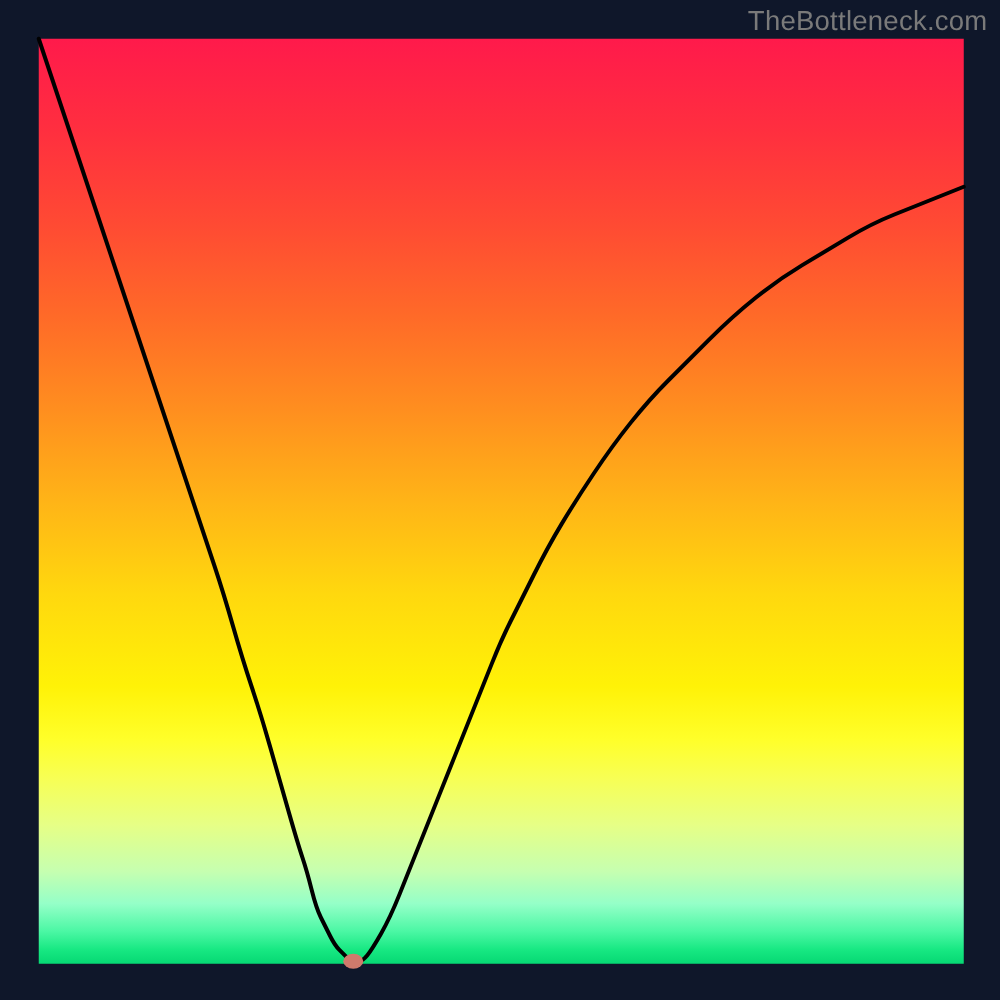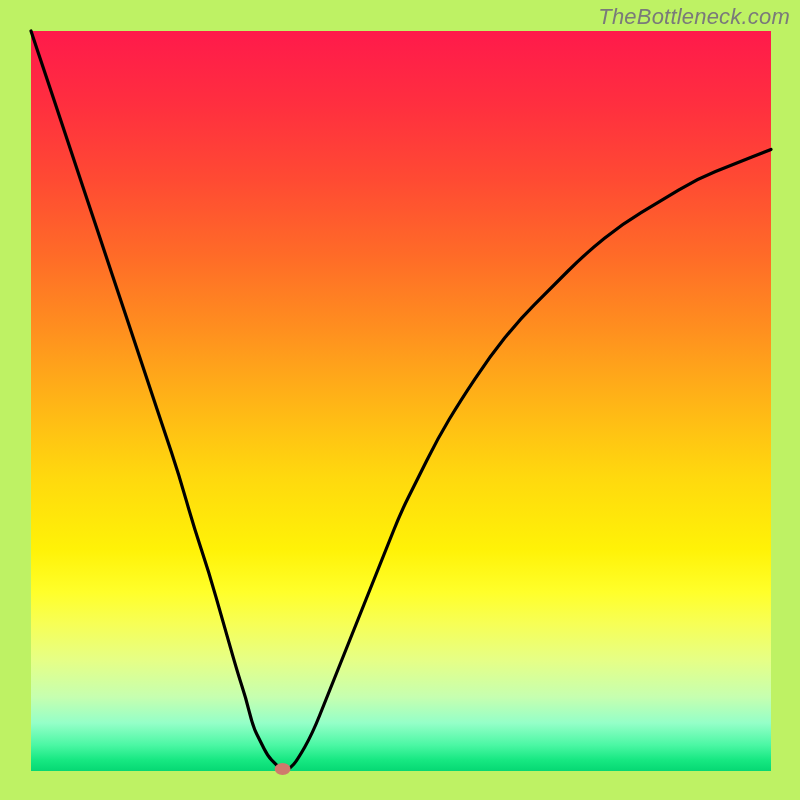--- a/index.html
+++ b/index.html
@@ -8,22 +8,21 @@
     width: 800px;
     height: 800px;
     overflow: hidden;
     background: #000;
     font-family: Arial, Helvetica, sans-serif;
   }
   .frame {
     position: relative;
     width: 800px;
     height: 800px;
-    background: #bef264;
-    font-style: italic;
+    background: #0f172a;
   }
   .watermark {
     position: absolute;
     top: 4px;
     right: 10px;
     color: #7a7a7a;
     font-size: 22px;
     font-weight: 400;
     letter-spacing: 0.2px;
     user-select: none;

